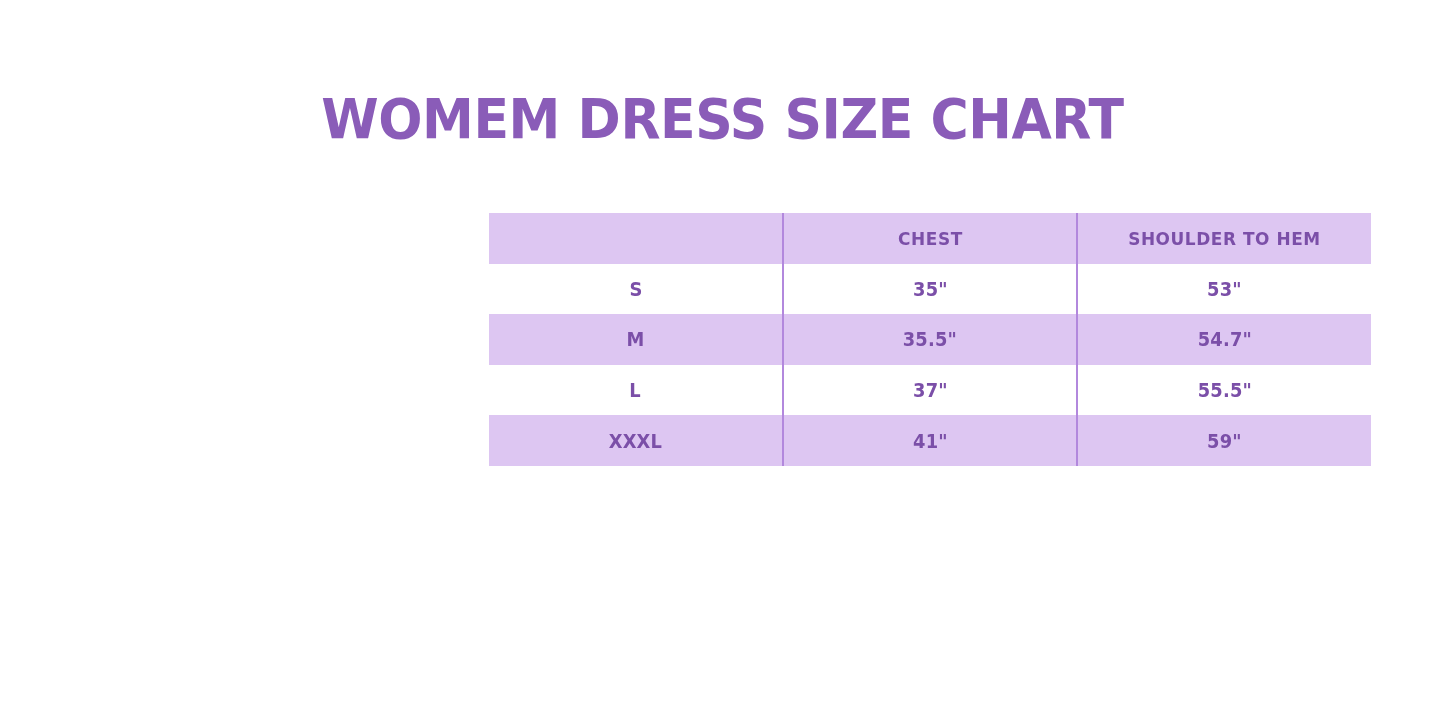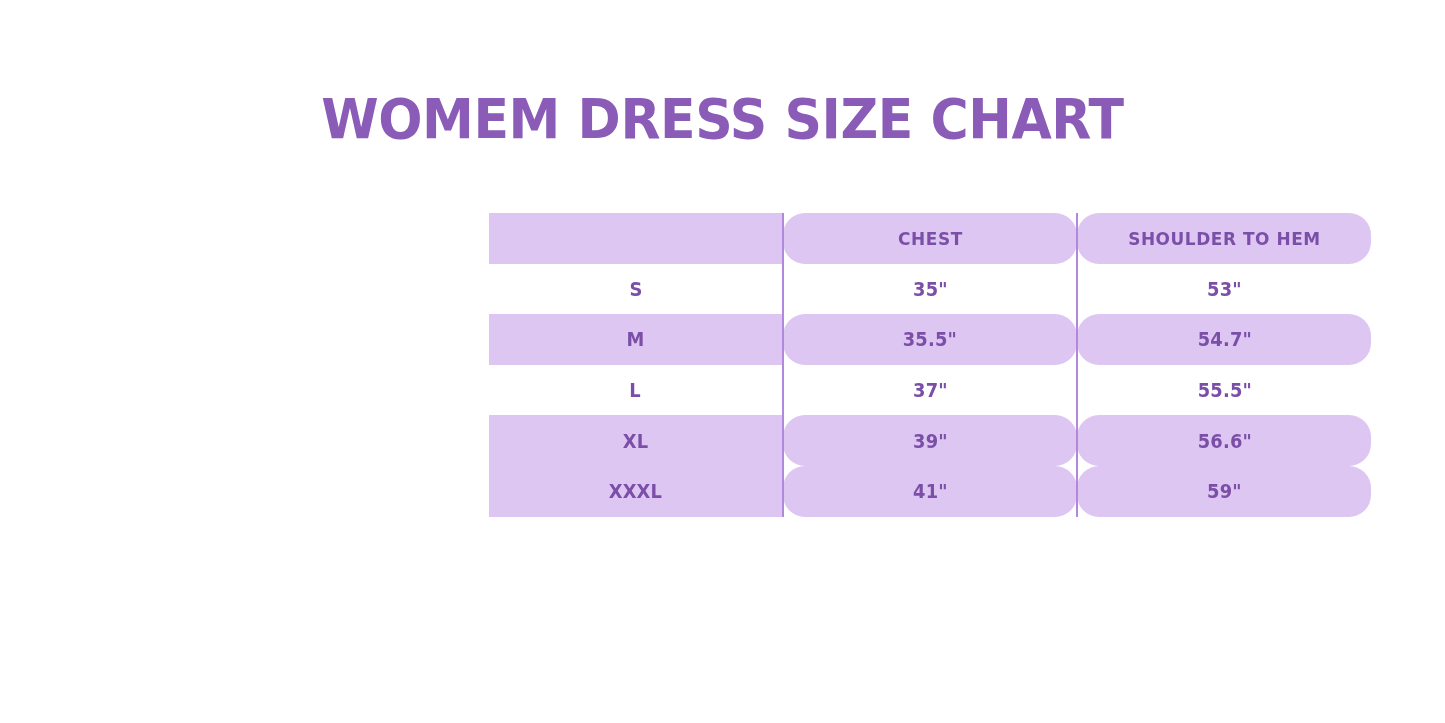--- a/index.html
+++ b/index.html
@@ -82,21 +82,20 @@
   }
   .size-table tr.band-plain th,
   .size-table tr.band-plain td {
     background: #ffffff;
   }
 
   
   .size-table th.divider-left,
   .size-table td.divider-left {
     border-left: 2px solid #b288dd;
-    border-radius: 22px;
   }
 
   
   .hdr-text {
     display: inline-block;
     transform: scaleX(0.94);
     transform-origin: center;
   }
   .cell-text {
     display: inline-block;
@@ -161,31 +160,20 @@
           <span class="cell-text">L</span>
         </td>
         <td class="divider-left">
           <span class="cell-text">37"</span>
         </td>
         <td class="divider-left">
           <span class="cell-text">55.5"</span>
         </td>
       </tr>
 
-      <tr class="band-shaded">
-        <td>
-          <span class="cell-text">XL</span>
-        </td>
-        <td class="divider-left">
-          <span class="cell-text">39"</span>
-        </td>
-        <td class="divider-left">
-          <span class="cell-text">56.6"</span>
-        </td>
-      </tr>
 
 
       <tr class="band-shaded">
         <td>
           <span class="cell-text">XXXL</span>
         </td>
         <td class="divider-left">
           <span class="cell-text">41"</span>
         </td>
         <td class="divider-left">

